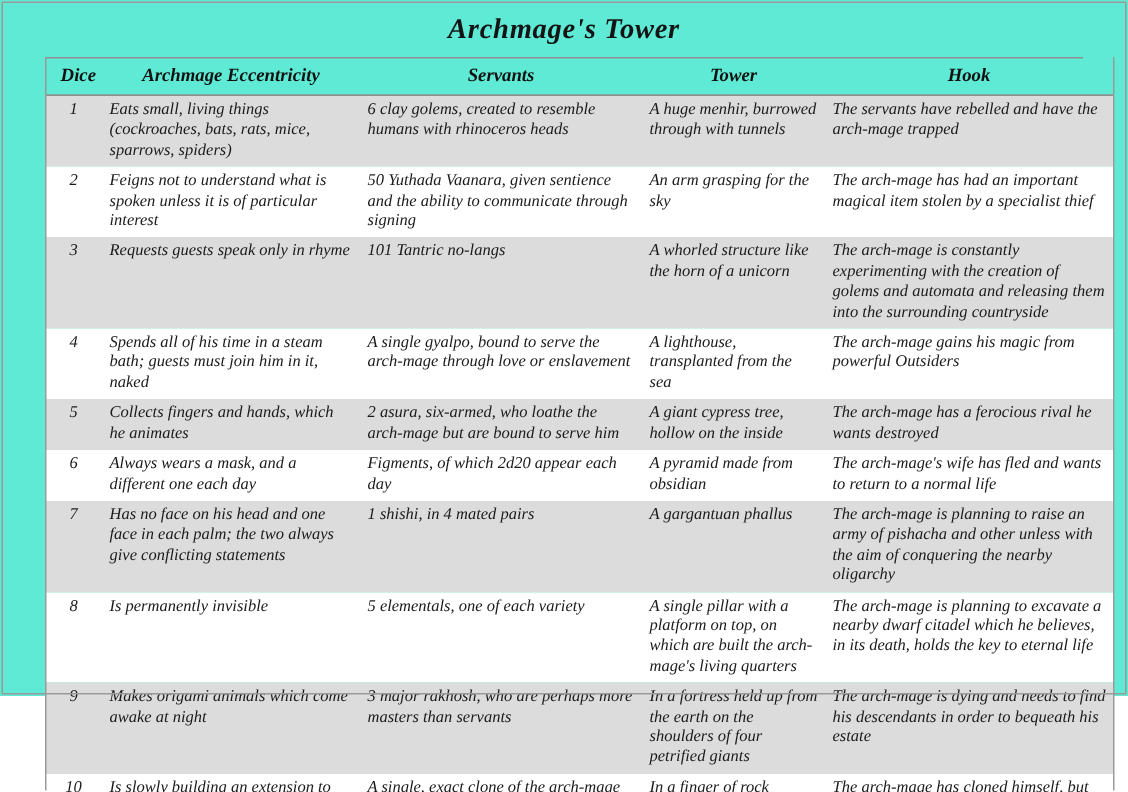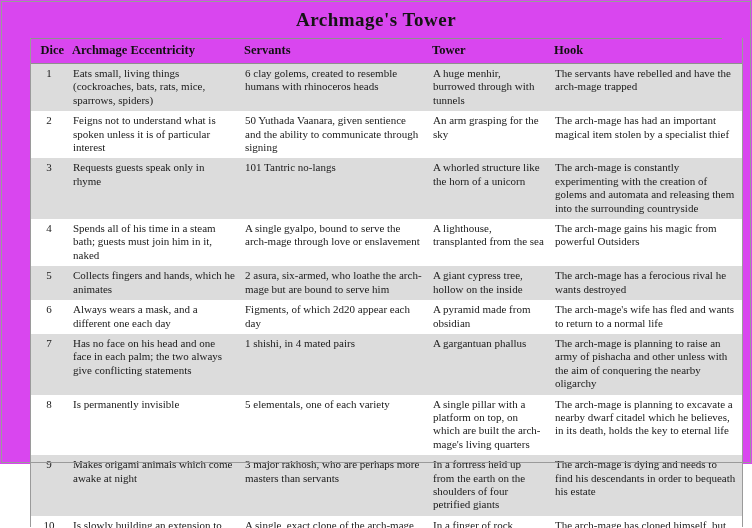--- a/index.html
+++ b/index.html
@@ -12,21 +12,22 @@
     height: 528px;
     overflow: hidden;
     font-family: "Liberation Sans", sans-serif;
     color: #1a1a1a;
   }
   .page {
     position: relative;
     width: 752px;
     height: 464px;
     box-sizing: border-box;
-    background: #d946ef;
+    background: #5eead4;
+    font-style: italic;
   }
   
   .page-frame {
     position: absolute;
     left: 1px;
     top: 1px;
     right: 1px;
     bottom: 1px;
     border: 1px solid #9a9a9a;
     box-sizing: border-box;
@@ -59,21 +60,21 @@
   table.rolltable col.c-twr  { width: 122px; }
   table.rolltable col.c-hook { width: 192px; }
 
   table.rolltable thead th {
     font-family: "Liberation Serif", serif;
     font-weight: bold;
     font-size: 12.5px;
     color: #111;
     padding: 4px 4px 5px 4px;
     border-bottom: 1px solid #8f8f8f;
-    text-align: left;
+    text-align: center;
     vertical-align: bottom;
   }
   table.rolltable thead th.dice-head {
     text-align: right;
   }
   table.rolltable tbody td {
     font-family: "Liberation Serif", serif;
     font-size: 11px;
     line-height: 1.22;
     color: #1a1a1a;

